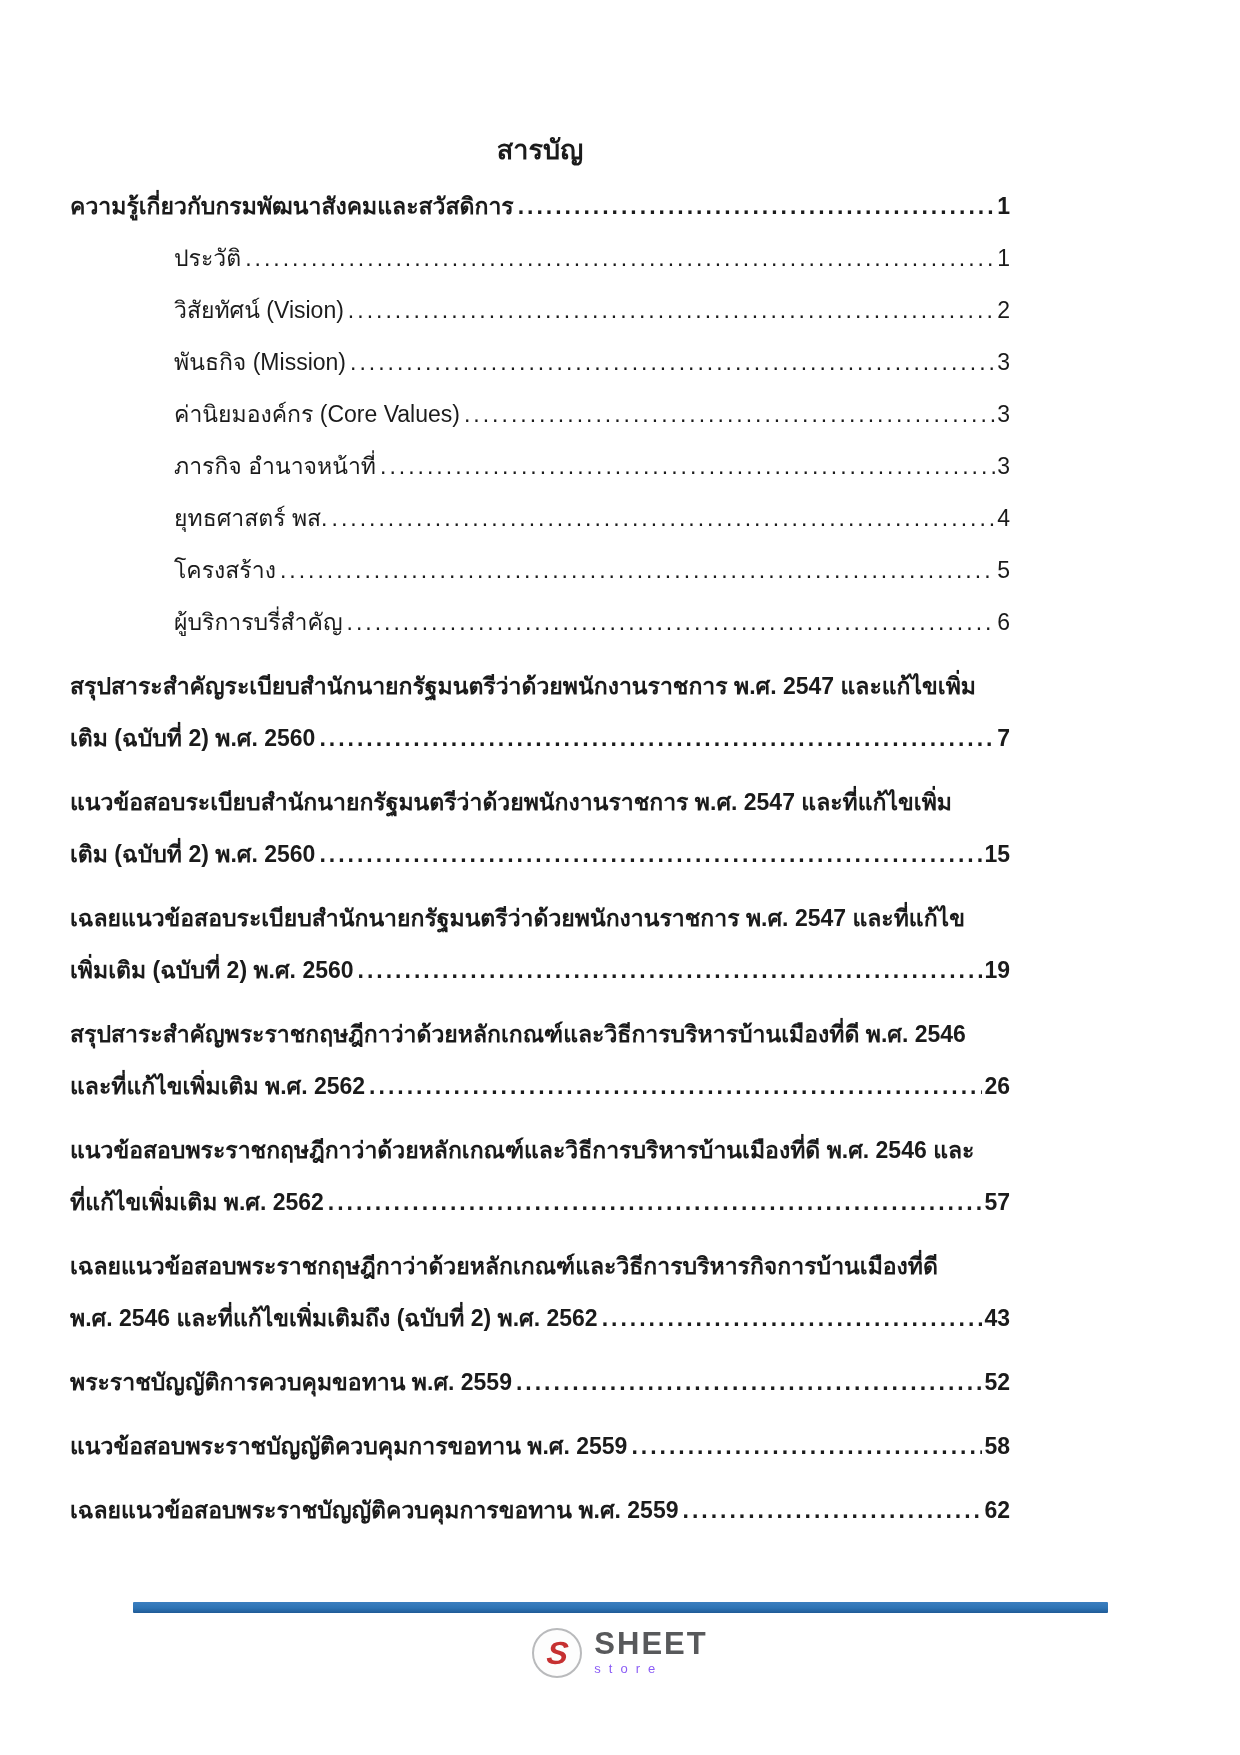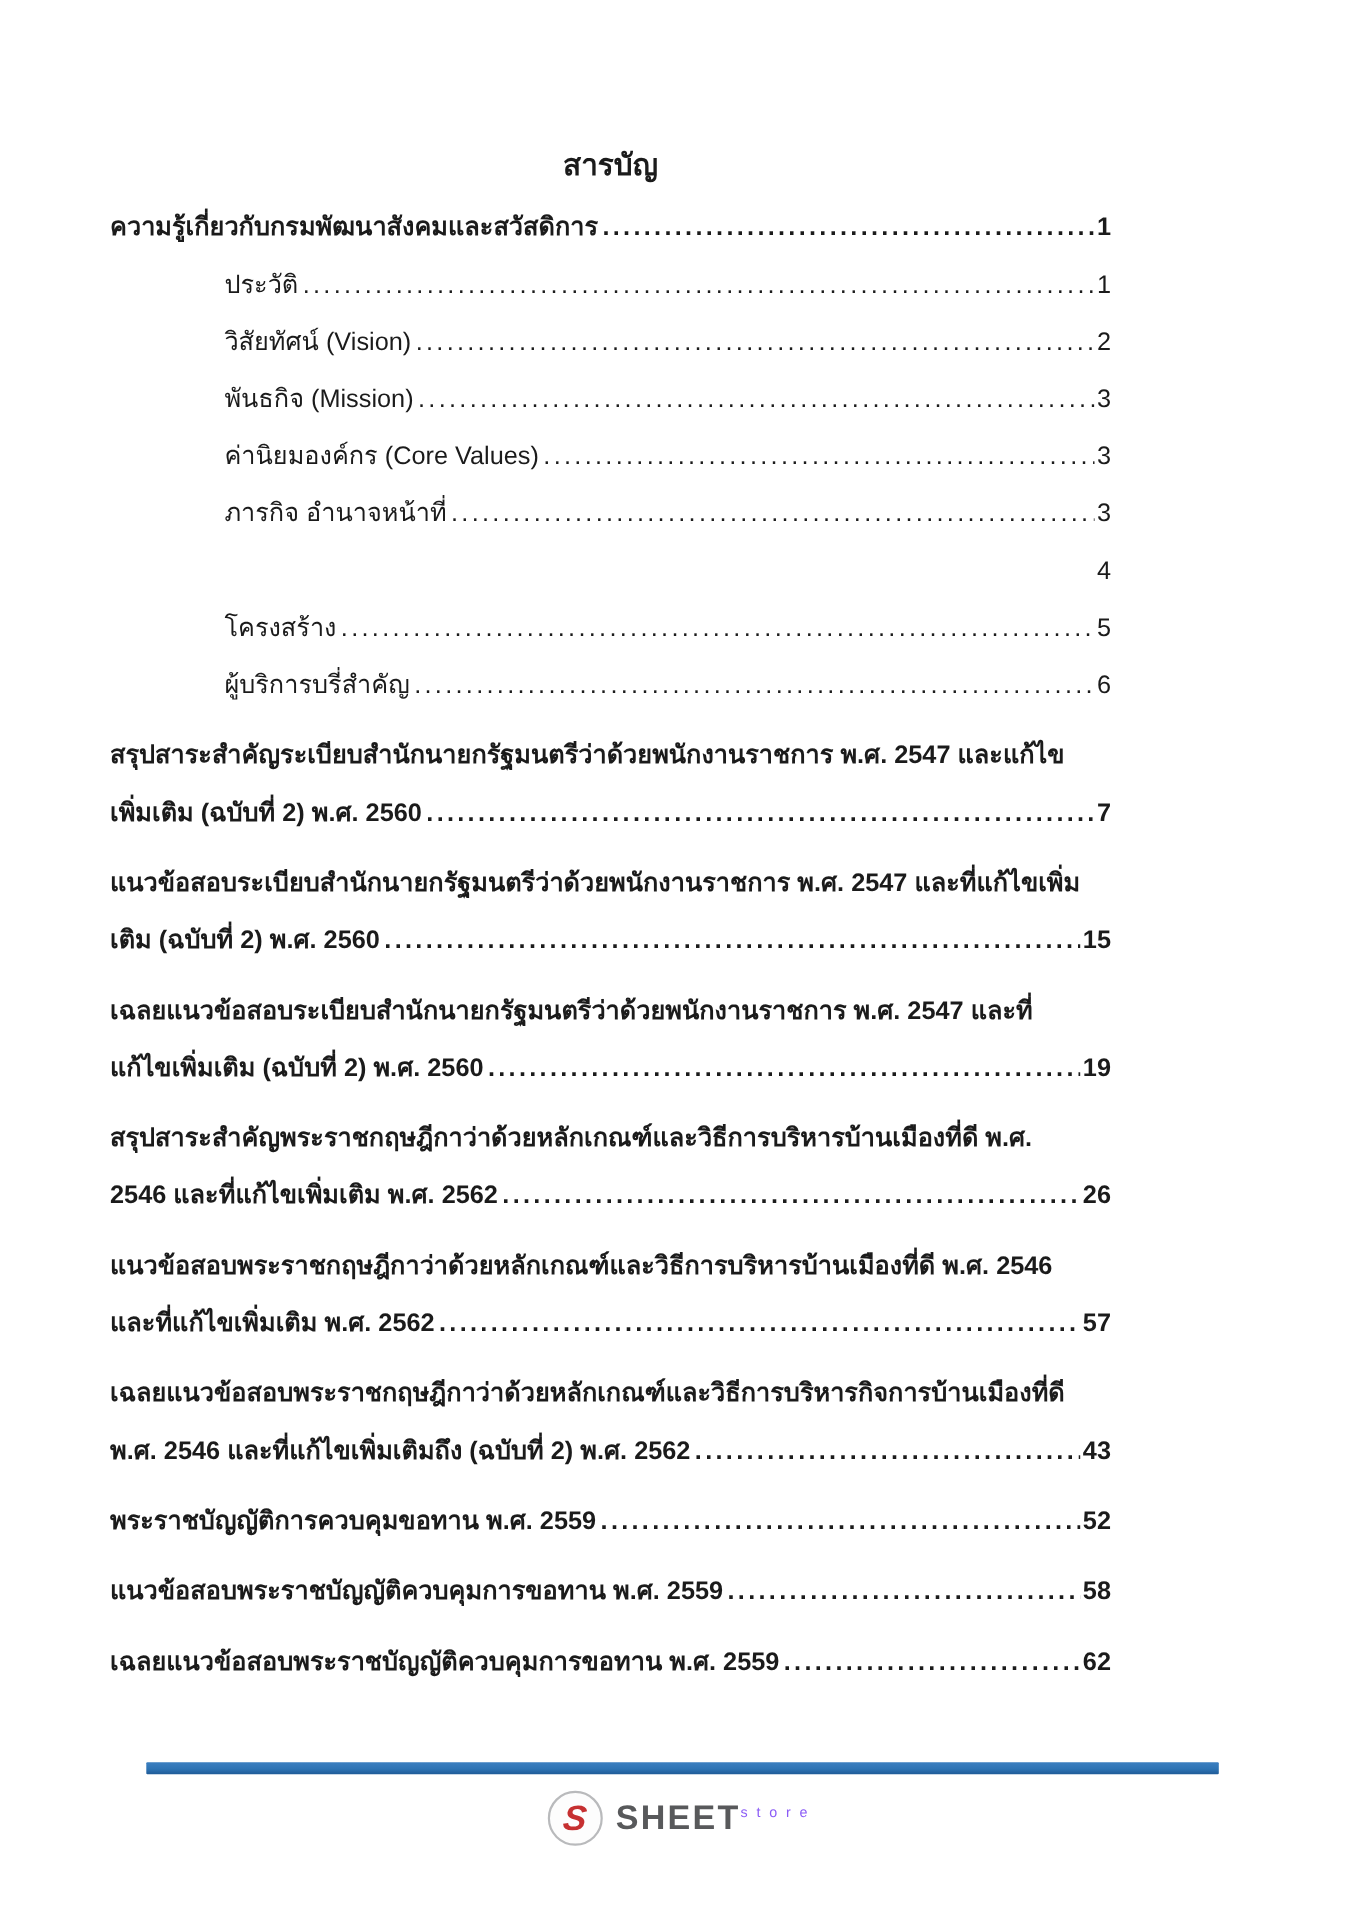--- a/index.html
+++ b/index.html
@@ -9,21 +9,21 @@
   }
   body {
     width: 1240px;
     height: 1755px;
     position: relative;
     overflow: hidden;
     font-family: "Liberation Sans", "DejaVu Sans", sans-serif;
     color: #1b1b1b;
   }
   .doc {
-    padding: 128px 230px 0 100px; 
+    padding: 128px 230px 0 70px; 
   }
   .doc-title {
     text-align: center;
     font-size: 27px;
     font-weight: bold;
     line-height: 44px;
     margin: 0 0 8px 0;
   }
   .page-col-header {
     text-align: right;
@@ -96,21 +96,21 @@
   .logo-s {
     color: #c63031;
     font-size: 32px;
     font-weight: 800;
     font-style: italic;
     line-height: 1;
     transform: skewX(-6deg);
   }
   .logo-text-col {
     display: flex;
-    flex-direction: row;
+    flex-direction: column;
     align-items: flex-start;
   }
   .brand-name {
     font-size: 31px;
     font-weight: bold;
     color: #58595b;
     letter-spacing: 2px;
     line-height: 30px;
   }
   .brand-sub {
@@ -151,20 +151,21 @@
     <span class="entry-text">ค่านิยมองค์กร (Core Values)</span>
     <span class="page-num">3</span>
   </div>
 
   <div class="toc-entry level-1">
     <span class="entry-text">ภารกิจ อำนาจหน้าที่</span>
     <span class="page-num">3</span>
   </div>
 
   <div class="toc-entry level-1">
+    <span class="entry-text">ยุทธศาสตร์ พส.</span>
     <span class="page-num">4</span>
   </div>
 
   <div class="toc-entry level-1">
     <span class="entry-text">โครงสร้าง</span>
     <span class="page-num">5</span>
   </div>
 
   <div class="toc-entry level-1">
     <span class="entry-text">ผู้บริการบรี่สำคัญ</span>

